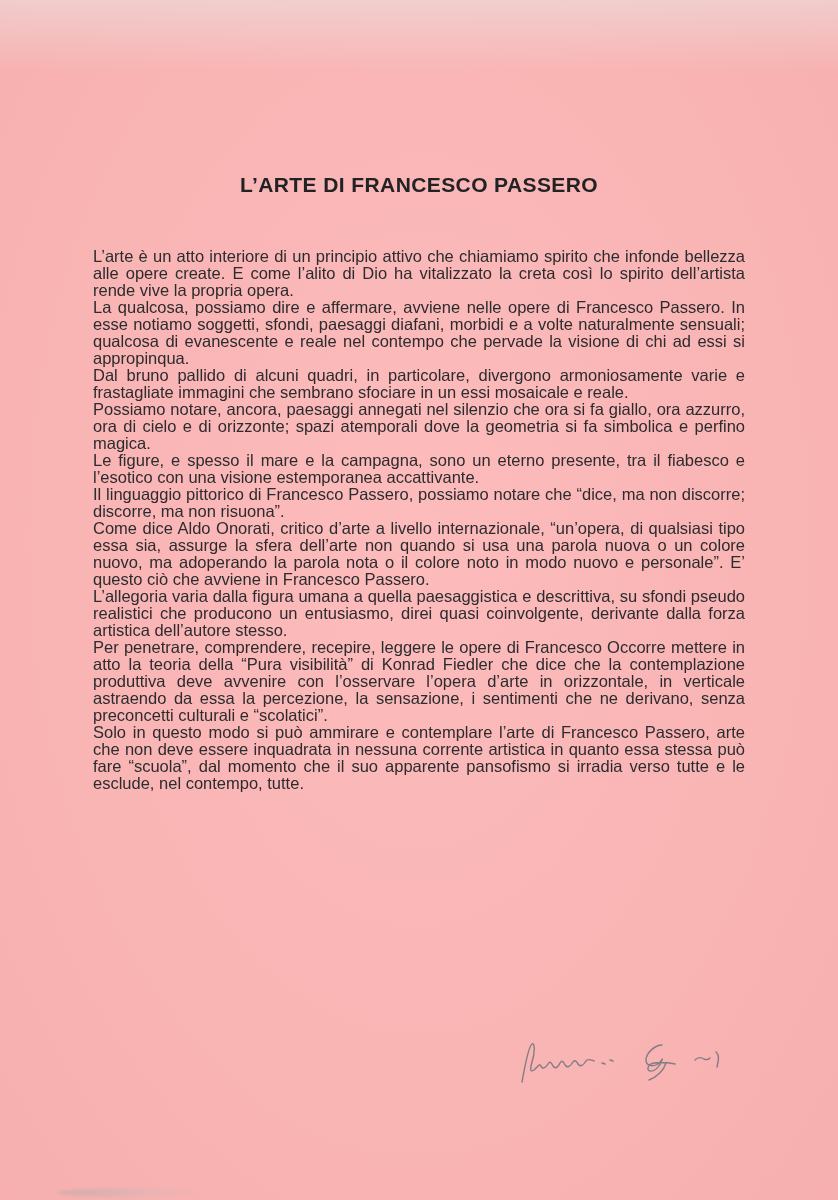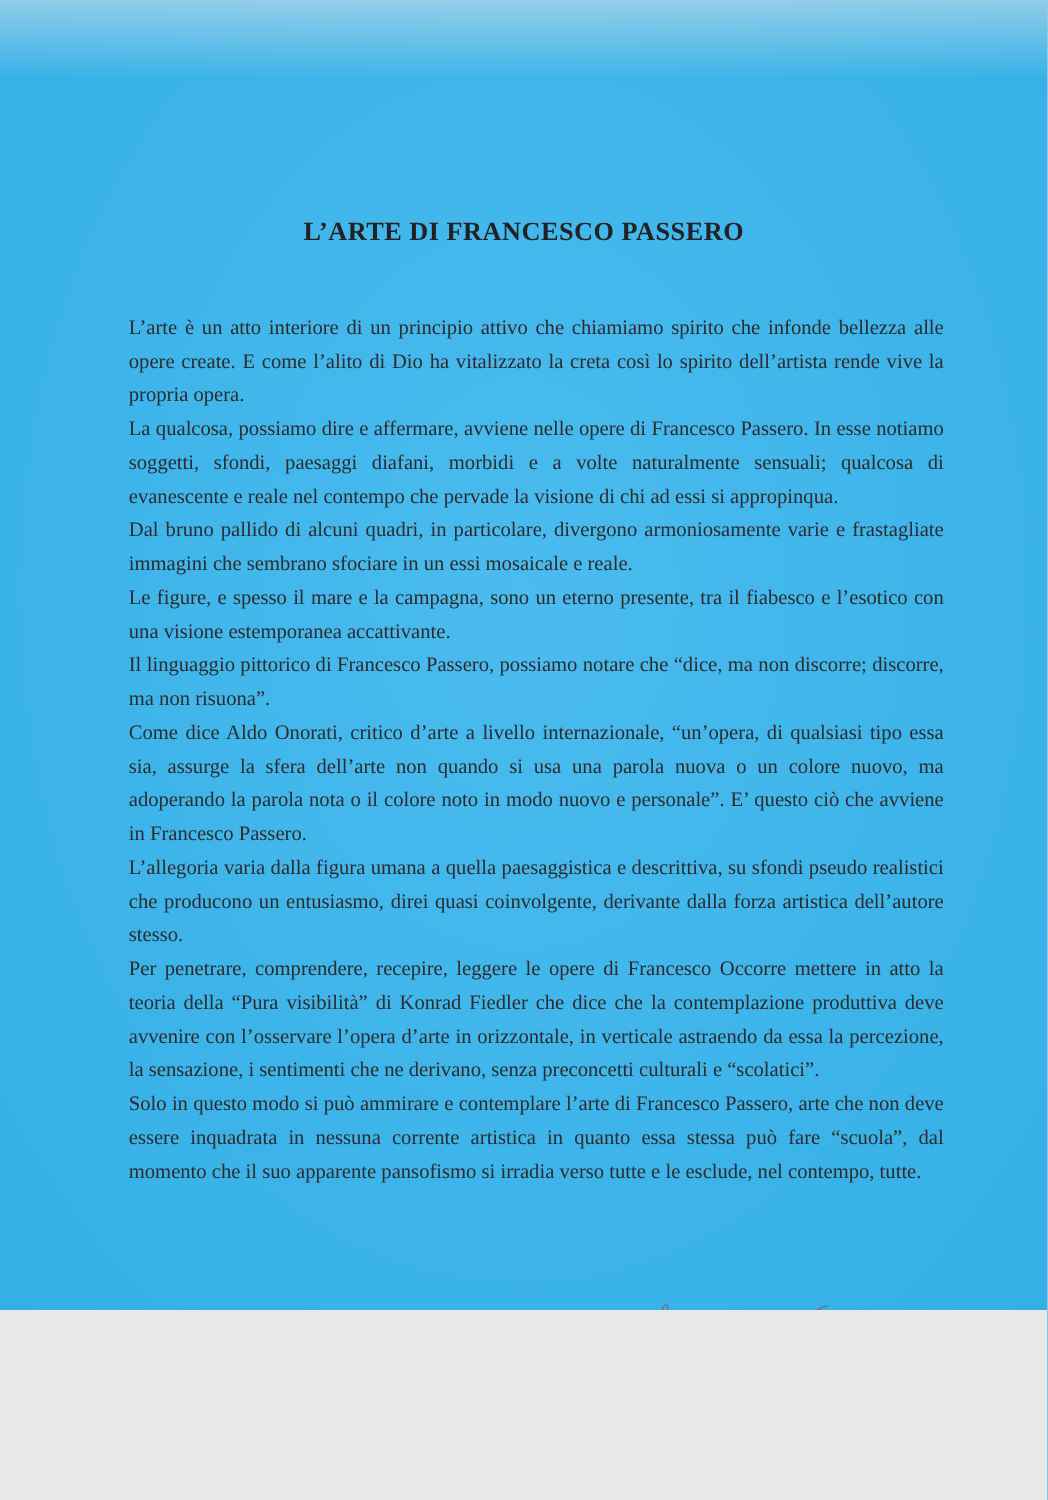--- a/index.html
+++ b/index.html
@@ -3,24 +3,24 @@
 <meta charset="utf-8">
 <style>
   html, body {
     margin: 0;
     padding: 0;
     background: #e8e8e6;
   }
   .page {
     position: relative;
     width: 838px;
-    height: 1048px;
-    background: #0ea5e9;
+    height: 1200px;
+    background: #fca5a5;
     overflow: hidden;
-    font-family: Liberation Serif, serif;
+    font-family: Liberation Sans, sans-serif;
   }
   
   .page::before {
     content: "";
     position: absolute;
     inset: 0;
     background:
       linear-gradient(180deg, rgba(233,233,231,0.5) 0%, rgba(240,239,237,0) 6%),
       radial-gradient(ellipse at 50% 45%, rgba(255,255,255,0.25), rgba(222,222,220,0.18));
     pointer-events: none;
@@ -37,22 +37,21 @@
     letter-spacing: 0.4px;
     color: #222225;
   }
   .doc-body {
     position: absolute;
     left: 93px;
     top: 248px;
     width: 652px;
     color: #2c2c2e;
     font-size: 16.5px;
-    line-height: 27px;
-    margin-left: 10px;
+    line-height: 17px;
   }
   .doc-body p {
     margin: 0;
     text-align: justify;
     text-justify: inter-word;
   }
   .signature-svg {
     position: absolute;
     left: 492px;
     top: 1033px;
@@ -82,20 +81,21 @@
 <body>
 
 <div class="page">
 
   <h1 class="doc-title">L’ARTE DI FRANCESCO PASSERO</h1>
 
   <div class="doc-body">
     <p>L’arte è un atto interiore di un principio attivo che chiamiamo spirito che infonde bellezza alle opere create. E come l’alito di Dio ha vitalizzato la creta così lo spirito dell’artista rende vive la propria opera.</p>
     <p>La qualcosa, possiamo dire e affermare, avviene nelle opere di Francesco Passero. In esse notiamo soggetti, sfondi, paesaggi diafani, morbidi e a volte naturalmente sensuali; qualcosa di evanescente e reale nel contempo che pervade la visione di chi ad essi si appropinqua.</p>
     <p>Dal bruno pallido di alcuni quadri, in particolare, divergono armoniosamente varie e frastagliate immagini che sembrano sfociare in un essi mosaicale e reale.</p>
+    <p>Possiamo notare, ancora, paesaggi annegati nel silenzio che ora si fa giallo, ora azzurro, ora di cielo e di orizzonte; spazi atemporali dove la geometria si fa simbolica e perfino magica.</p>
     <p>Le figure, e spesso il mare e la campagna, sono un eterno presente, tra il fiabesco e l’esotico con una visione estemporanea accattivante.</p>
     <p>Il linguaggio pittorico di Francesco Passero, possiamo notare che “dice, ma non discorre; discorre, ma non risuona”.</p>
     <p>Come dice Aldo Onorati, critico d’arte a livello internazionale, “un’opera, di qualsiasi tipo essa sia, assurge la sfera dell’arte non quando si usa una parola nuova o un colore nuovo, ma adoperando la parola nota o il colore noto in modo nuovo e personale”. E’ questo ciò che avviene in Francesco Passero.</p>
     <p>L’allegoria varia dalla figura umana a quella paesaggistica e descrittiva, su sfondi pseudo realistici che producono un entusiasmo, direi quasi coinvolgente, derivante dalla forza artistica dell’autore stesso.</p>
     <p>Per penetrare, comprendere, recepire, leggere le opere di Francesco Occorre mettere in atto la teoria della “Pura visibilità” di Konrad Fiedler che dice che la contemplazione produttiva deve avvenire con l’osservare l’opera d’arte in orizzontale, in verticale astraendo da essa la percezione, la sensazione, i sentimenti che ne derivano, senza preconcetti culturali e “scolatici”.</p>
     <p>Solo in questo modo si può ammirare e contemplare l’arte di Francesco Passero, arte che non deve essere inquadrata in nessuna corrente artistica in quanto essa stessa può fare “scuola”, dal momento che il suo apparente pansofismo si irradia verso tutte e le esclude, nel contempo, tutte.</p>
   </div>
 
   <svg class="signature-svg" viewBox="0 0 256 72" aria-hidden="true">
 

